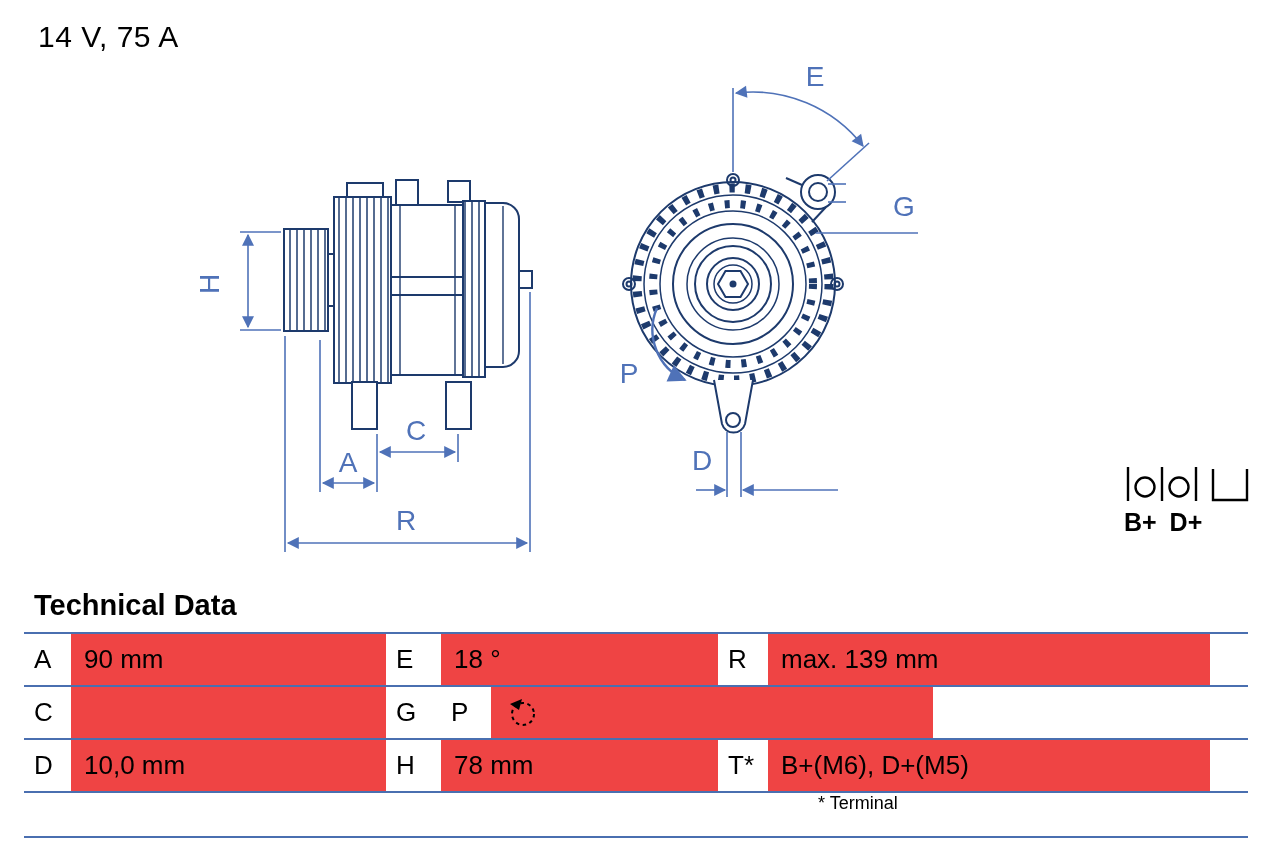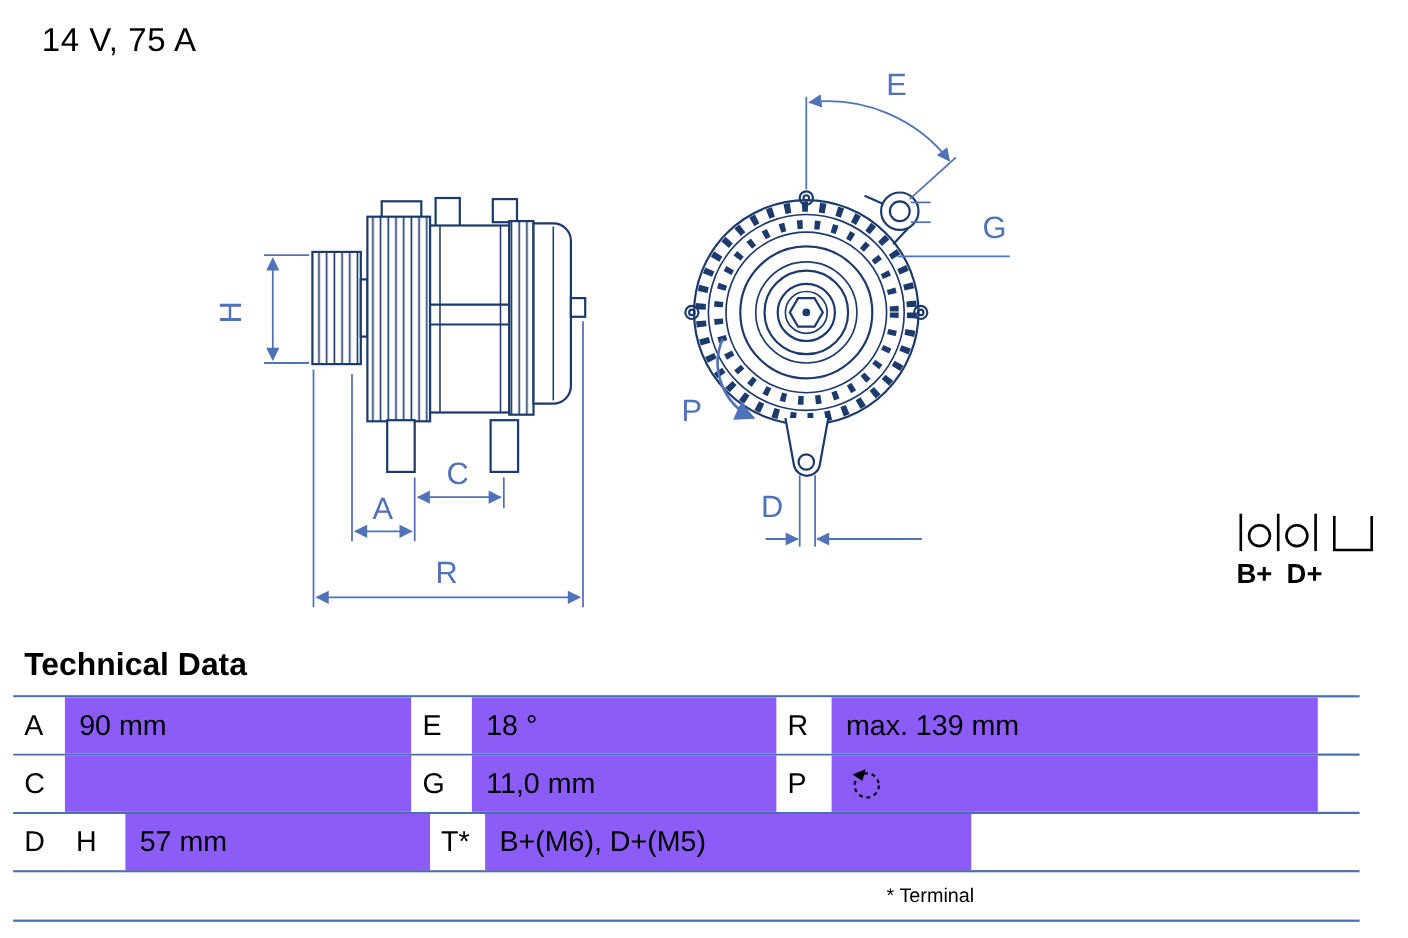--- a/index.html
+++ b/index.html
@@ -6,31 +6,31 @@
   html,body { background:#ffffff; font-family:"Liberation Sans", sans-serif; }
   .canvas { position:relative; width:1280px; height:853px; background:#ffffff; overflow:hidden;border-radius:32px; }
 
   .rating { position:absolute; left:38px; top:20px; font-size:30px; color:#000; letter-spacing:0.5px; }
 
   .drawing-svg { position:absolute; left:0; top:0; }
   svg text { font-family:"Liberation Sans", sans-serif; }
 
   .terminal-label { position:absolute; left:1124px; top:508px; font-size:25px; font-weight:bold; color:#000; word-spacing:6px; }
 
-  .tech { position:absolute; left:12px; top:589px; width:1224px; }
+  .tech { position:absolute; left:24px; top:589px; width:1224px; }
   .tech-heading { font-size:29px; font-weight:bold; color:#000; padding-left:10px; line-height:32px; }
   .tbl { margin-top:11px; font-size:26px; color:#000; }
   .row { display:flex; height:53px; border-top:2px solid #4a6fb0; }
   .cell { display:flex; align-items:center; }
   .k { padding-left:10px; background:#ffffff; }
-  .v { background:#8b5cf6; padding-left:13px;text-align:right; }
+  .v { background:#ef4444; padding-left:13px;text-align:right; }
   .k1 { width:47px; } .v1 { width:315px; }
   .k2 { width:55px; } .v2 { width:277px; }
   .k3 { width:50px; } .v3 { width:442px; }
-  .foot-row { border-top:2px solid #4a6fb0; border-bottom:2px solid #4a6fb0; height:47px; display:flex; align-items:center; }
+  .foot-row { border-top:2px solid #4a6fb0; border-bottom:2px solid #4a6fb0; height:47px; display:flex; }
   .footnote { margin-left:794px; font-size:18px; color:#000; }
 </style>
 </head>
 <body>
 
 <div class="canvas">
 
   <div class="rating">14 V, 75 A</div>
 
   <svg class="drawing-svg" width="1280" height="580" viewBox="0 0 1280 580">
@@ -186,34 +186,34 @@
         <div class="cell k k2">E</div>
         <div class="cell v v2">18 °</div>
         <div class="cell k k3">R</div>
         <div class="cell v v3">max. 139 mm</div>
       </div>
 
       <div class="row">
         <div class="cell k k1">C</div>
         <div class="cell v v1"></div>
         <div class="cell k k2">G</div>
-        <div class="cell v v2">11,0 mm</div>
         <div class="cell k k3">P</div>
         <div class="cell v v3">
           <svg width="36" height="32" viewBox="0 0 36 32">
             <circle cx="19" cy="17" r="11" fill="none" stroke="#000" stroke-width="2" stroke-dasharray="3.5 3.5"></circle>
             <polygon points="6,7 18,2 15,13" fill="#000"></polygon>
           </svg>
         </div>
       </div>
 
       <div class="row">
         <div class="cell k k1">D</div>
+        <div class="cell v v1">10,0 mm</div>
         <div class="cell k k2">H</div>
-        <div class="cell v v2">57 mm</div>
+        <div class="cell v v2">78 mm</div>
         <div class="cell k k3">T*</div>
         <div class="cell v v3">B+(M6), D+(M5)</div>
       </div>
 
       <div class="foot-row">
         <div class="footnote">* Terminal</div>
       </div>
 
     </div>
   </div>

